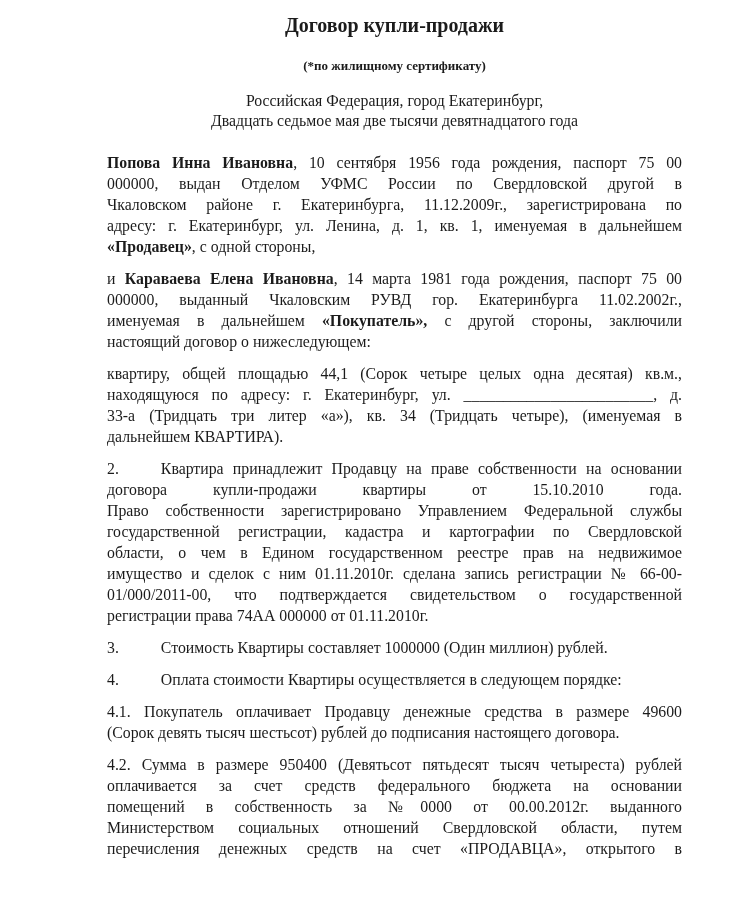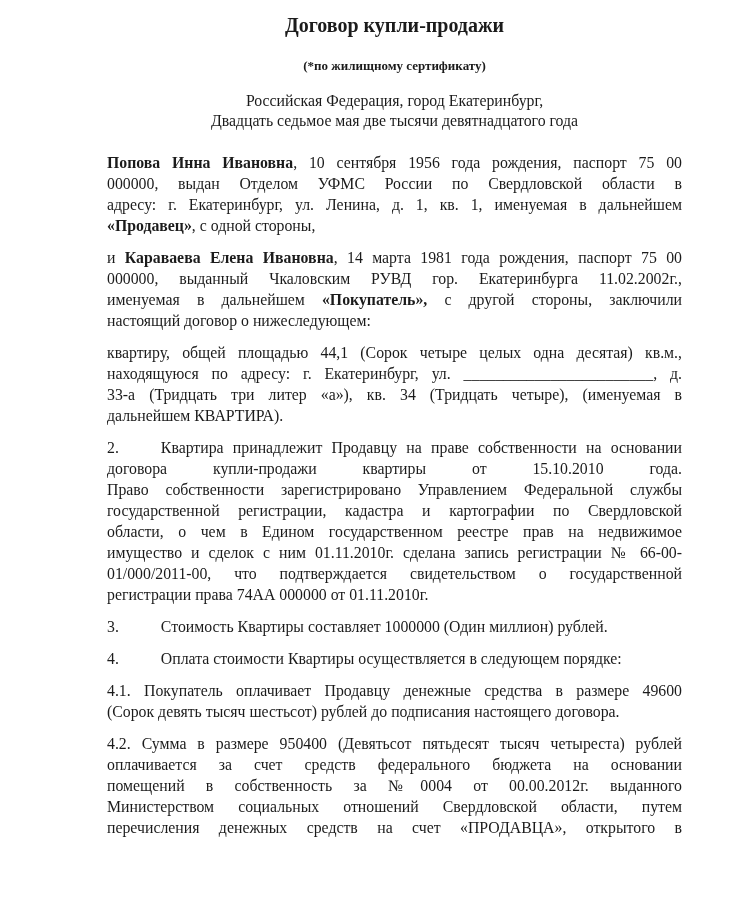--- a/index.html
+++ b/index.html
@@ -46,21 +46,22 @@
 <body>
 
 <div class="page" style="--page-bg: #ffffff; --text-color: #1b1b1b;">
   <h1 class="title">Договор купли-продажи</h1>
   <h2 class="subtitle">(*по жилищному сертификату)</h2>
   <div class="place-line">Российская Федерация, город Екатеринбург,</div>
   <div class="date-line">Двадцать седьмое мая две тысячи девятнадцатого года</div>
   <div class="doc-body" id="doc-body">
       <div class="para">
         <div class="line j"><b>Попова Инна Ивановна</b><span>, 10 сентября 1956 года рождения, паспорт 75 00</span></div>
-        <div class="line j"><span>000000, выдан Отделом УФМС России по Свердловской области в</span></div>
+        <div class="line j"><span>000000, выдан Отделом УФМС России по Свердловской другой в</span></div>
+        <div class="line j"><span>Чкаловском районе г. Екатеринбурга, 11.12.2009г., зарегистрирована по</span></div>
         <div class="line j"><span>адресу: г. Екатеринбург, ул. Ленина, д. 1, кв. 1, именуемая в дальнейшем</span></div>
         <div class="line"><b>«Продавец»</b><span>, с одной стороны,</span></div>
       </div>
       <div class="para">
         <div class="line j"><span>и </span><b>Караваева Елена Ивановна</b><span>, 14 марта 1981 года рождения, паспорт 75 00</span></div>
         <div class="line j"><span>000000, выданный Чкаловским РУВД гор. Екатеринбурга 11.02.2002г.,</span></div>
         <div class="line j"><span>именуемая в дальнейшем </span><b>«Покупатель»,</b><span> с другой стороны, заключили</span></div>
         <div class="line"><span>настоящий договор о нижеследующем:</span></div>
       </div>
       <div class="para">
@@ -85,18 +86,18 @@
       <div class="para">
         <div class="line"><span>4.</span><span class="tab"></span><span>Оплата стоимости Квартиры осуществляется в следующем порядке:</span></div>
       </div>
       <div class="para">
         <div class="line j"><span>4.1. Покупатель оплачивает Продавцу денежные средства в размере 49600</span></div>
         <div class="line"><span>(Сорок девять тысяч шестьсот) рублей до подписания настоящего договора.</span></div>
       </div>
       <div class="para">
         <div class="line j"><span>4.2. Сумма в размере 950400 (Девятьсот пятьдесят тысяч четыреста) рублей</span></div>
         <div class="line j"><span>оплачивается за счет средств федерального бюджета на основании</span></div>
-        <div class="line j"><span>помещений в собственность за №0004 от 00.00.2012г. выданного</span></div>
+        <div class="line j"><span>помещений в собственность за №0000 от 00.00.2012г. выданного</span></div>
         <div class="line j"><span>Министерством социальных отношений Свердловской области, путем</span></div>
         <div class="line j"><span>перечисления денежных средств на счет «ПРОДАВЦА», открытого в</span></div>
       </div>
     </div>
 </div>
 
 </body></html>

